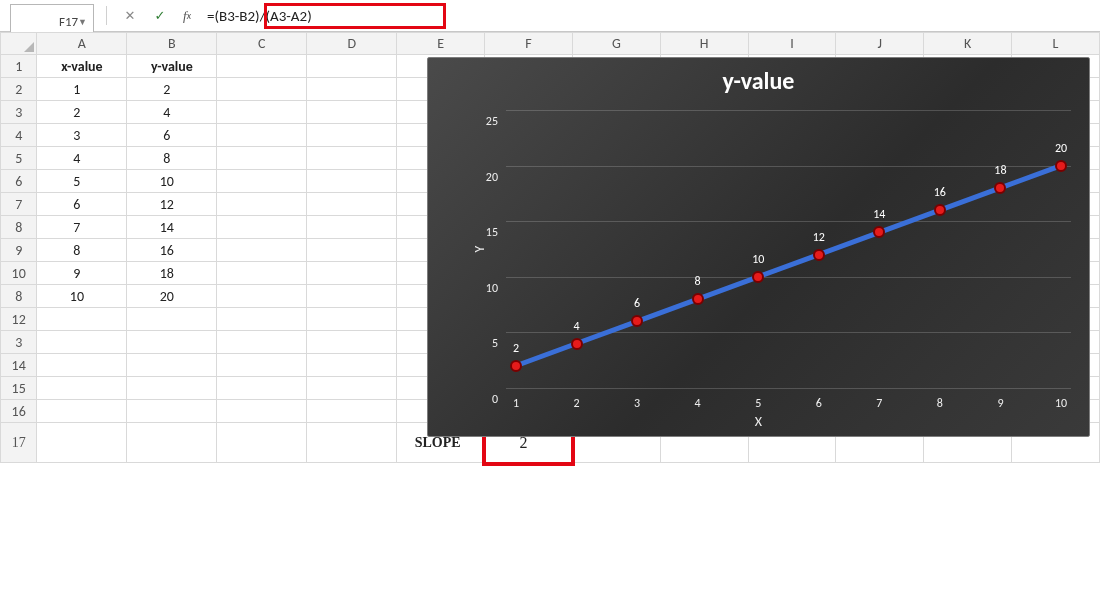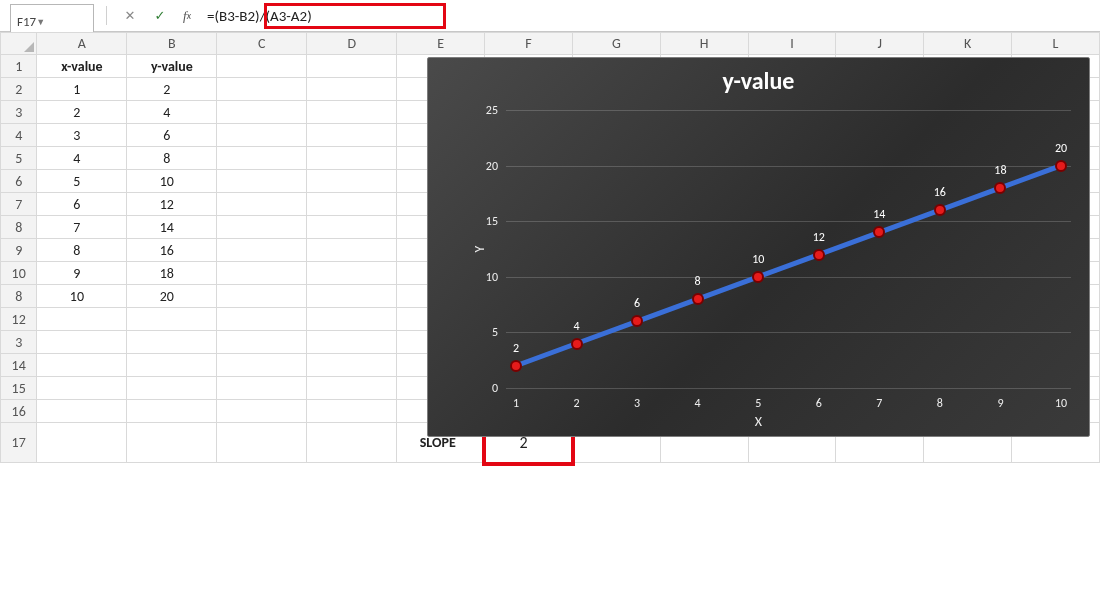--- a/index.html
+++ b/index.html
@@ -6,21 +6,21 @@
   html, body { width: 1100px; height: 591px; background: #fff; overflow: hidden; }
 
   
   .fbar {
     display: flex; align-items: stretch; height: 32px;
     border-bottom: 1px solid #c7c7c7; padding: 4px 10px; gap: 8px;
     font-size: 13px; color: #444;
   }
   .namebox {
     width: 84px; height: 24px; border: 1px solid #b7b7b7; background: #fff;
-    display: flex; align-items: center; padding: 16px 6px; justify-content: flex-start;
+    display: flex; align-items: center; padding: 16px 6px; justify-content: flex-end;
     color: #444;
   }
   .namebox .dd { font-size: 9px; color: #777; }
   .fbar-sep { width: 1px; background: #d0d0d0; margin: 2px 4px; }
   .fbar-btn { width: 22px; display:flex; align-items:center; justify-content:center; color:#888; }
   .fbar-btn.check { color:#2e7d32; }
   .fx-label { font-style: italic; font-family: "Times New Roman", serif; color:#555; padding:0 4px; display:flex; align-items:center; }
   .formula-input {
     flex:1; border:none; outline:none; font-size:15px; color:#222; padding:0 4px;
     display:flex; align-items:center;
@@ -41,21 +41,21 @@
   table.grid th.colh { height:22px; }
   table.grid th.rowh { width:34px; }
   .corner { width:34px; background:#f3f3f3; position:relative; }
   .corner::after {
     content:""; position:absolute; right:2px; bottom:2px;
     border-left:10px solid transparent; border-bottom:10px solid #b7b7b7;
   }
   td.val { text-align:right; padding-right:10px; }
   td.hdr { background:#d6e7c6; font-weight:700; font-size:18px; text-align:center; }
   td.slope-lbl { background:#d6e7c6; font-weight:700; font-size:26px; text-align:right; padding-right:6px; }
-  tr.r17 td, tr.r17 th { height:40px; }
+  tr.r17 td, tr.r17 th { height:40px;font-family:Liberation Serif, serif; }
   
   th.col-active { background:#e1eedd; color:#2f5c2f; border-bottom:2px solid #3a7a32; }
   
   th.row-active { background:#e4ecdf; }
 
   
   .cA,.cB,.cC,.cD { width:84px; }
   .cE,.cF,.cG,.cH,.cI,.cJ,.cK,.cL { width:82px; }
 
   
@@ -69,21 +69,21 @@
     position:absolute; top:25px; left:427px; width:663px; height:380px;
     background:linear-gradient(135deg,#4a4a4a 0%, #2c2c2c 55%, #3a3a3a 100%);
     border:1px solid #7d7d7d; border-radius:2px; color:#eee;
     font-family:"Segoe UI", Arial, sans-serif;
   }
   .chart-title { text-align:center; font-size:24px; font-weight:700; color:#fff; padding:8px 0 2px; }
   .plot-wrap { position:absolute; left:46px; right:18px; top:52px; bottom:48px; }
   .plot { position:absolute; left:32px; top:0; right:0; bottom:0; }
   .ylabel { position:absolute; left:2px; top:50%; transform:translateY(-50%) rotate(-90deg); font-size:14px; color:#eee; }
   .xlabel { position:absolute; left:50%; bottom:6px; transform:translateX(-50%); font-size:14px; color:#eee; }
-  .ytick { position:absolute; left:8px; font-size:12px; color:#eee; transform:translateY(-50%); width:20px; text-align:right; }
+  .ytick { position:absolute; left:8px; font-size:12px; color:#eee; transform:translateY(-50%); width:20px; text-align:right;margin-top:11px; }
   .xtick { position:absolute; bottom:28px; font-size:12px; color:#eee; transform:translateX(-50%); }
   .gridline { position:absolute; left:32px; right:0; height:0; border-top:1px solid rgba(255,255,255,0.18); }
   .pt { position:absolute; width:12px; height:12px; background:#e61b1b; border:2px solid #7a0000; border-radius:50%; transform:translate(-50%,-50%); z-index:3; }
   .pt-label { position:absolute; font-size:12px; color:#fff; transform:translate(-50%,-120%); z-index:4; }
   svg.line { position:absolute; left:0; top:0; width:100%; height:100%; z-index:2; }
 </style>
 </head>
 <body>
 
 <div class="fbar" style="position:relative;">

